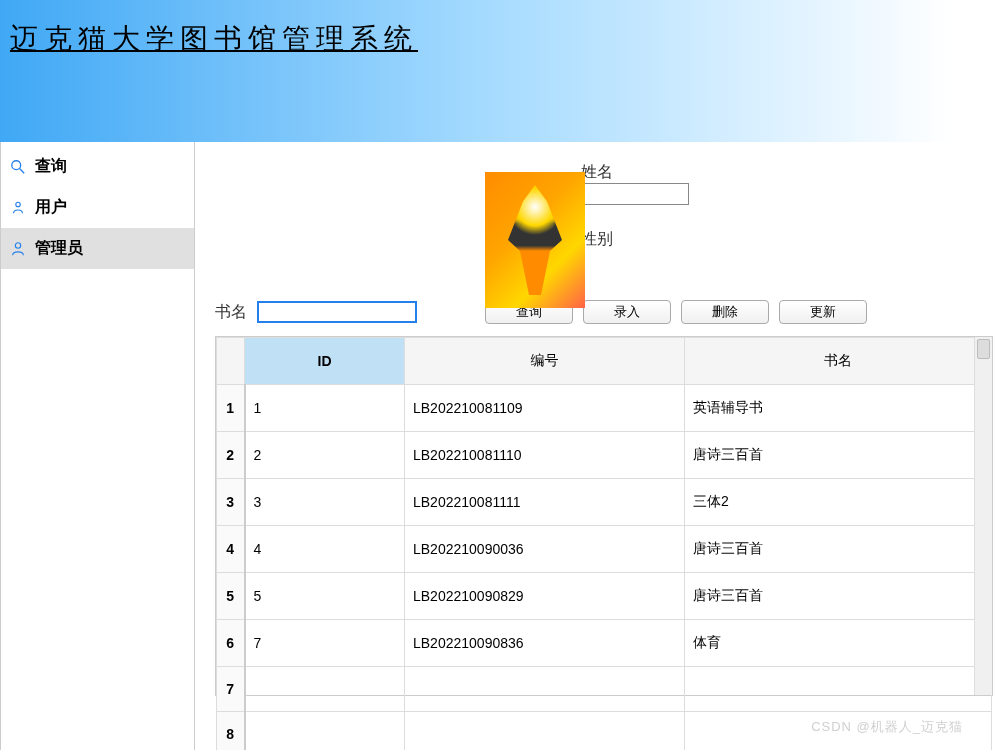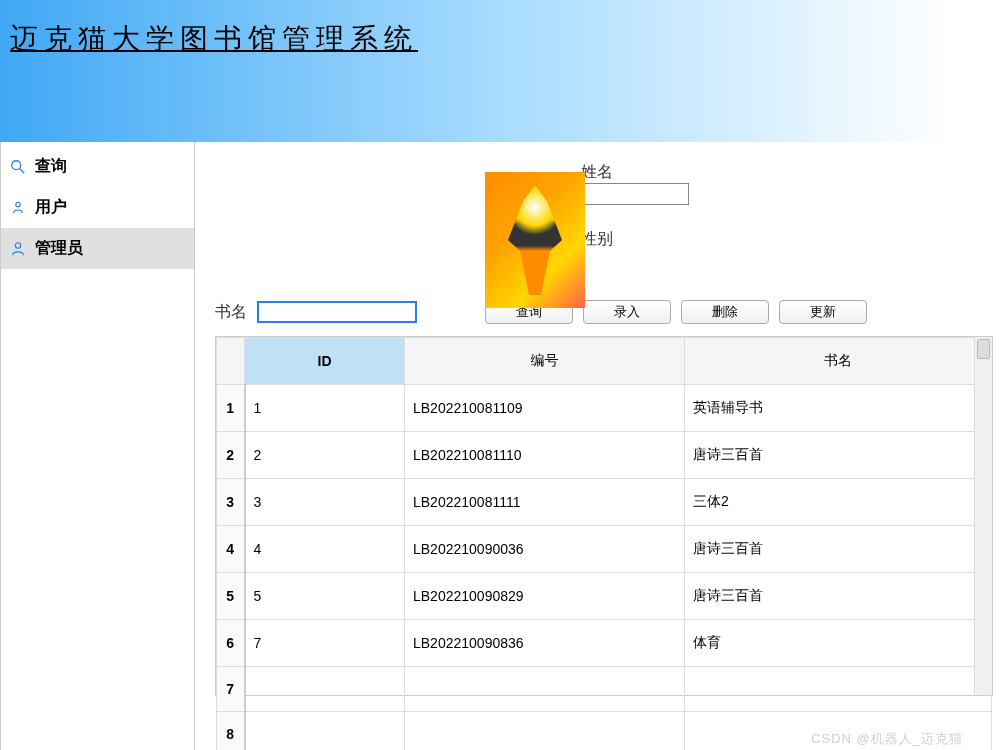--- a/index.html
+++ b/index.html
@@ -26,21 +26,21 @@
     table { border-collapse: collapse; width: 100%; }
     th, td { border: 1px solid #ddd; padding: 14px 8px; text-align: left; font-size: 14px; height: 20px; }
     th { background: #f5f5f5; text-align: center; font-weight: normal; }
     th.sorted { background: #bfe0f5; font-weight: bold; }
     .rownum { width: 28px; text-align: center; font-weight: bold; background: #fafafa; border-right: 2px solid #ccc; }
     th.corner { width: 28px; background: #f5f5f5; }
     .col-id { width: 160px; }
     .col-code { width: 280px; margin-left: 22px; }
     .vscroll { position: absolute; right: 0; top: 0; bottom: 0; width: 18px; background: #f0f0f0; border-left: 1px solid #ddd; }
     .vscroll-thumb { position: absolute; top: 2px; left: 2px; right: 2px; height: 20px; background: #ddd; border: 1px solid #bbb; border-radius: 2px; }
-    .watermark { position: absolute; bottom: 2px; right: 40px; color: #d0d0d0; font-size: 13px; letter-spacing: 1px; }
+    .watermark { position: absolute; bottom: 14px; right: 40px; color: #d0d0d0; font-size: 13px; letter-spacing: 1px; }
   </style>
 </head>
 <body>
 
 <div class="header">
   <h1>迈克猫大学图书馆管理系统</h1>
 </div>
 
 <div class="main">
   <div class="sidebar">

